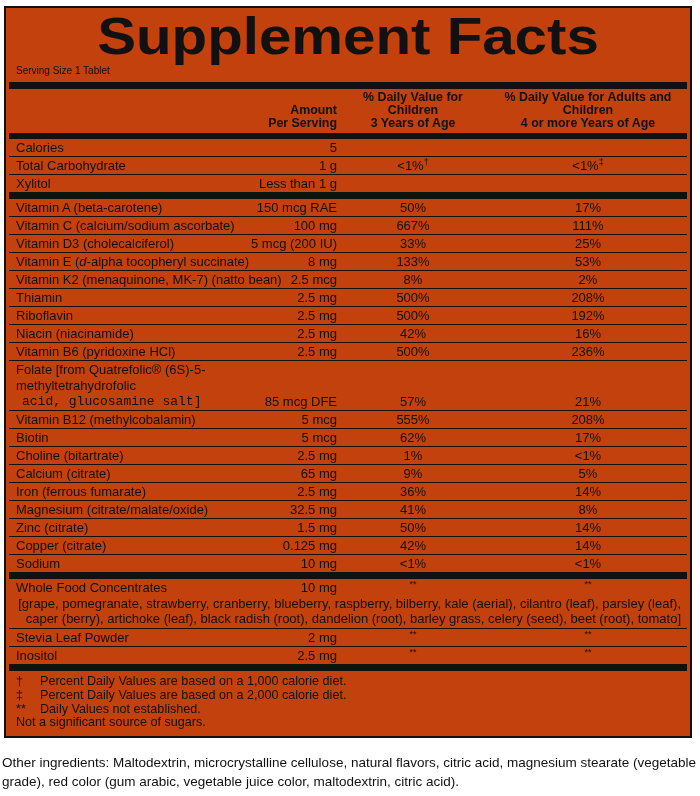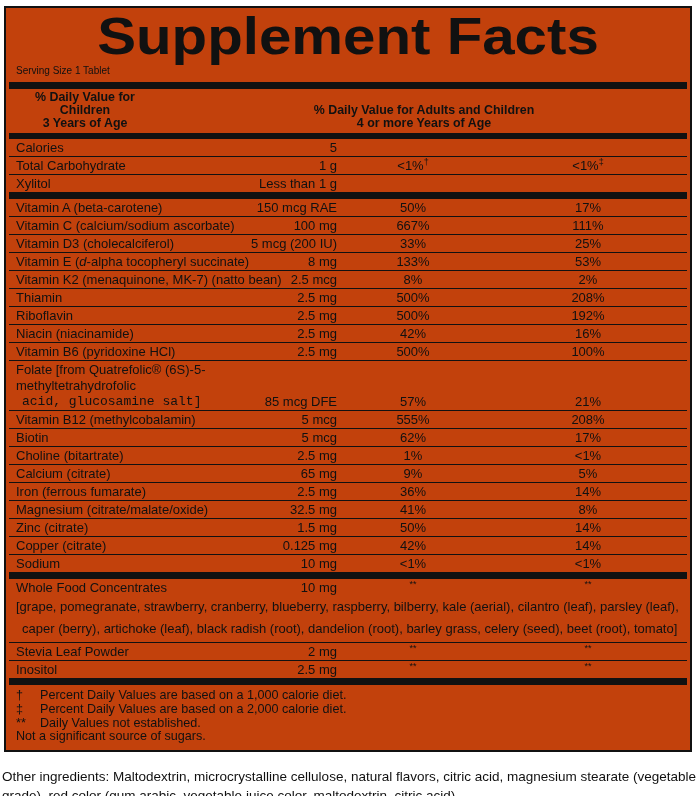--- a/index.html
+++ b/index.html
@@ -62,23 +62,24 @@
   .cell-ch { flex: 0 0 152px; text-align: center; }
   .cell-ad { flex: 1; text-align: center; }
   .row.twoline .cell-na { align-items: flex-end; }
   .row.twoline .cell-ch, .row.twoline .cell-ad { align-self: flex-end; }
   .row.twoline .nm .l2 { padding-left: 6px; font-family: Liberation Mono, monospace; }
   .row.boldname .nm { font-weight: normal; }
   .amt { white-space: nowrap; padding-left: 4px; }
   sup { font-size: 9px; line-height: 0; vertical-align: super; }
   .note {
     font-size: 13px;
-    line-height: 22px;
+    line-height: 15px;
     padding: 0 6px 2px 13px;
     text-indent: -6px;
+    text-align: right;
   }
   .fnotes {
     padding: 4px 8px 1px 7px;
     font-size: 12.6px;
     line-height: 13.8px;
   }
   .fn { display: flex; }
   .fn .fn-m { flex: 0 0 24px; }
   .fn .fn-t { flex: 1; }
   .below {
@@ -90,20 +91,24 @@
 </head>
 <body>
 
 <div class="panel">
   <div class="title">Supplement Facts</div>
   <div class="serving">Serving Size 1 Tablet</div>
 
   <div class="bar"></div>
 
   <div class="hdr">
+    <div class="c1">
+      <div>Amount</div>
+      <div>Per Serving</div>
+    </div>
     <div class="c2">
       <div>% Daily Value for Children</div>
       <div>3 Years of Age</div>
     </div>
     <div class="c3">
       <div>% Daily Value for Adults and Children</div>
       <div>4 or more Years of Age</div>
     </div>
   </div>
 
@@ -202,21 +207,21 @@
         </div>
         <div class="cell-ch">42%</div>
         <div class="cell-ad">16%</div>
       </div>
       <div class="row">
         <div class="cell-na">
           <span class="nm">Vitamin B6 (pyridoxine HCl)</span>
           <span class="amt">2.5 mg</span>
         </div>
         <div class="cell-ch">500%</div>
-        <div class="cell-ad">100%</div>
+        <div class="cell-ad">236%</div>
       </div>
       <div class="row twoline">
         <div class="cell-na">
           <span class="nm">
             <div>Folate [from Quatrefolic® (6S)-5-methyltetrahydrofolic</div>
             <div class="l2">acid, glucosamine salt]</div>
           </span>
           <span class="amt">85 mcg DFE</span>
         </div>
         <div class="cell-ch">57%</div>

